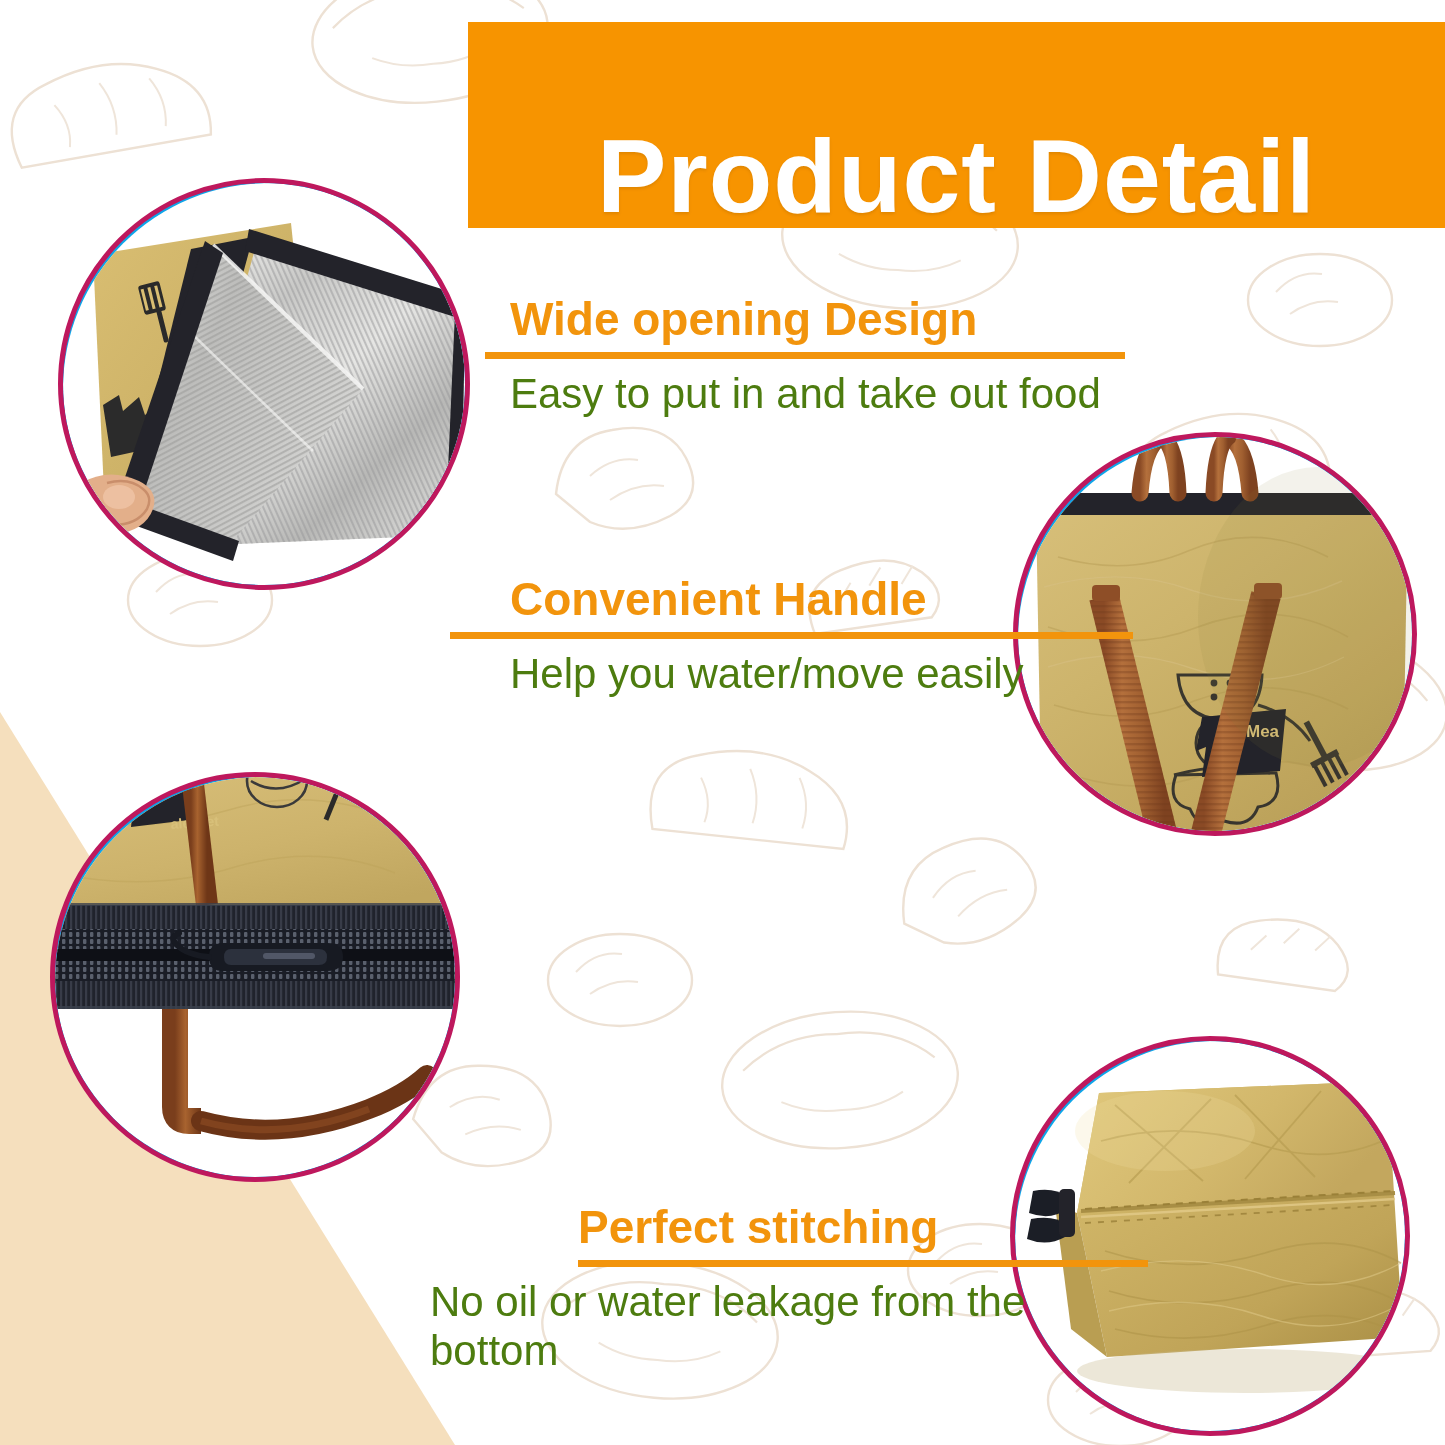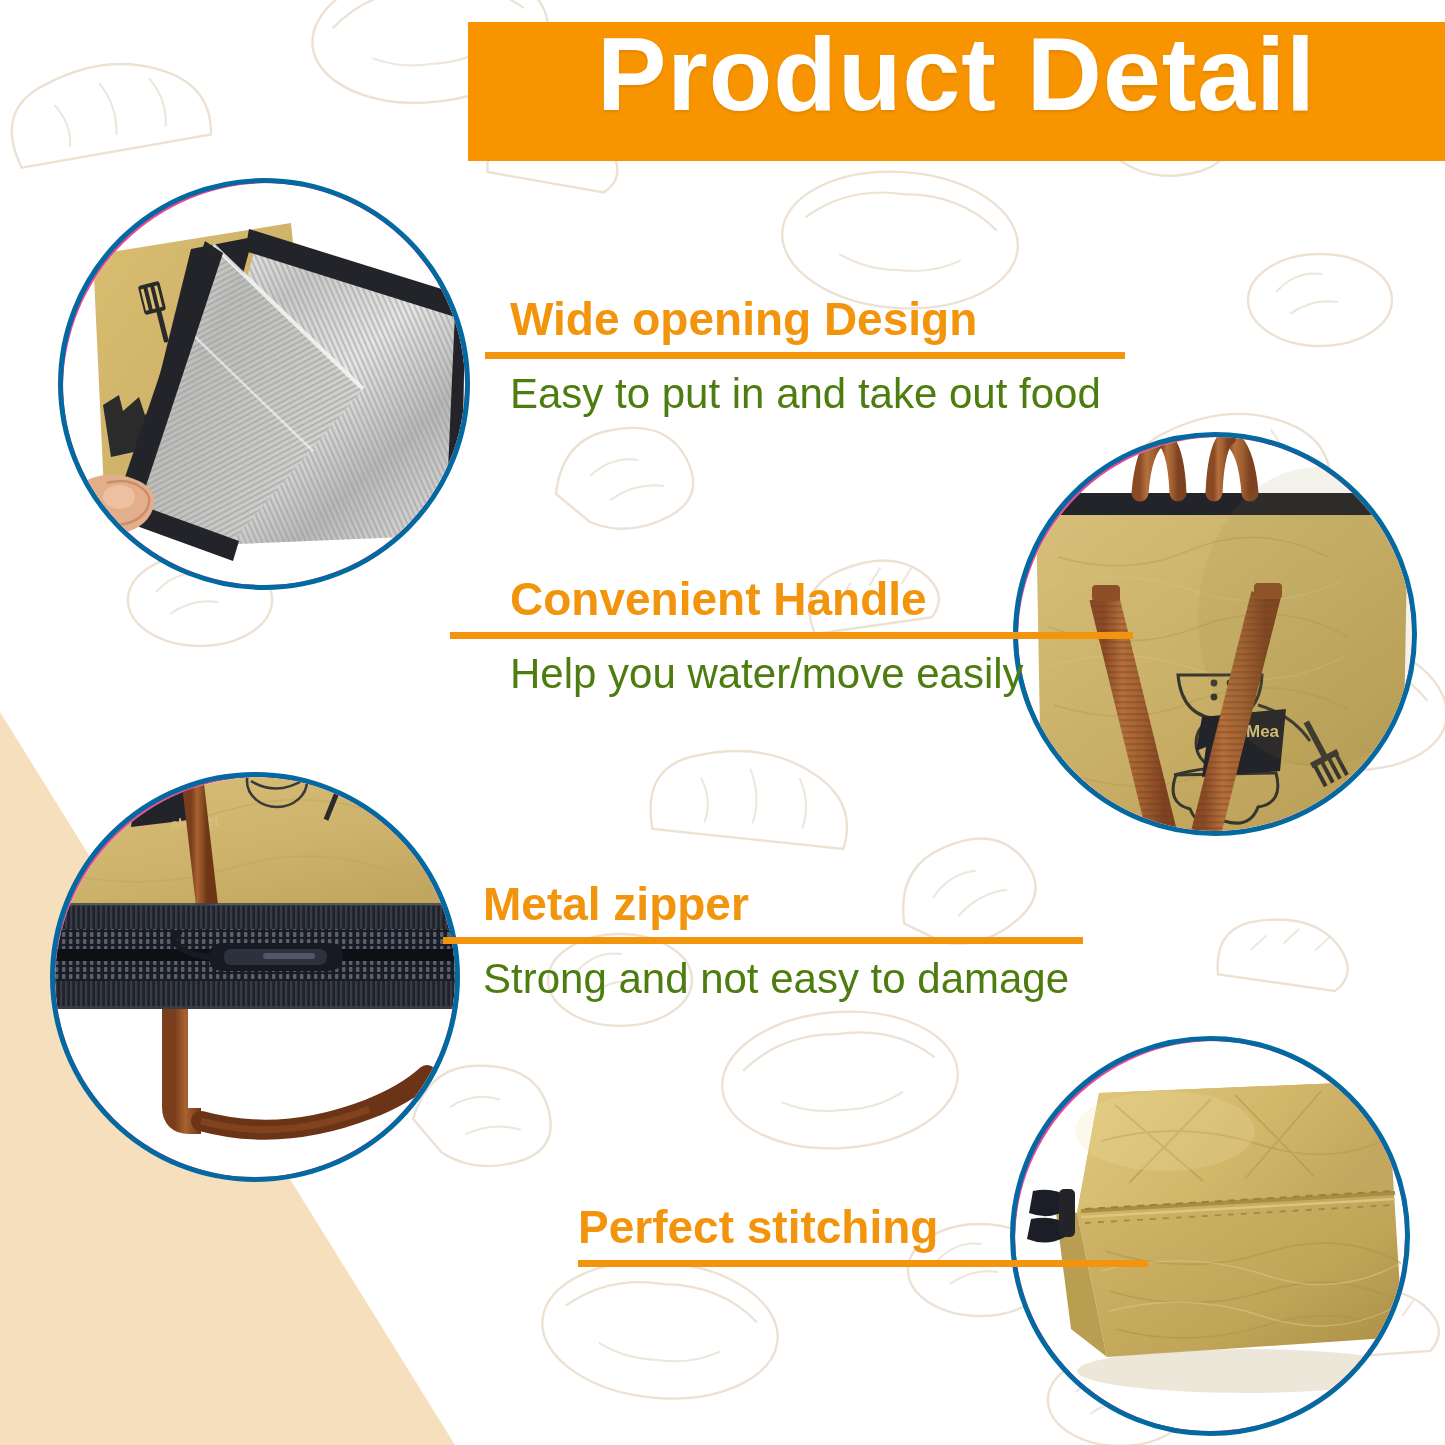--- a/index.html
+++ b/index.html
@@ -28,45 +28,45 @@
     width: 1445px; height: 1445px;
     pointer-events: none;
   }
 
   
   .title-banner {
     position: absolute;
     left: 468px;
     top: 22px;
     width: 977px;
-    height: 139px;
+    height: 206px;
     background: #F79400;
     display: flex;
-    align-items: flex-start;
+    align-items: flex-end;
     justify-content: center;
     box-sizing: border-box;
   }
   .title-banner .title-text {
     color: #ffffff;
     font-size: 104px;
     font-weight: bold;
     letter-spacing: 1px;
     line-height: 1;
     white-space: nowrap;
     text-shadow: 0 2px 3px rgba(120,70,0,0.18);
   }
 
   
   .photo-circle {
     position: absolute;
     border-radius: 50%;
-    border: 5px solid #0369a1;
+    border: 5px solid #be185d;
     box-sizing: border-box;
     overflow: hidden;
-    background: #ec4899;
+    background: #0ea5e9;
   }
   .photo-inner {
     position: absolute;
     inset: 0;
     overflow: hidden;
     border-radius: 50%;
   }
 
   
   .feature-text {
@@ -427,25 +427,20 @@
             <path d="M146,344 q80,22 168,-12 q36,-14 58,-34" stroke="#6B3416" stroke-width="20" fill="none" stroke-linecap="round"></path>
             <path d="M146,344 q80,22 168,-12" stroke="#8A4A22" stroke-width="7" fill="none" opacity="0.7"></path>
           </g>
 
           <path d="M-10,360 L420,360 L420,420 L-10,420 Z" fill="#ffffff" opacity="0.0"></path>
         </g>
       </svg>
     </div>
   </div>
 
-  <div class="feature-text f3">
-    <div class="feature-title">Metal zipper</div>
-    <div class="feature-rule"></div>
-    <div class="feature-sub">Strong and not easy to damage</div>
-  </div>
 
   <div class="photo-circle" style="left:1010px; top:1036px; width:400px; height:400px;">
     <div class="photo-inner">
       <svg viewBox="0 0 400 400" width="400" height="400" xmlns="http://www.w3.org/2000/svg">
         <defs>
           <linearGradient id="kraftD" x1="0.1" y1="0" x2="0.85" y2="1">
             <stop offset="0%" stop-color="#D7BD6C"></stop>
             <stop offset="40%" stop-color="#CBB063"></stop>
             <stop offset="75%" stop-color="#C0A458"></stop>
             <stop offset="100%" stop-color="#AE9349"></stop>
@@ -502,15 +497,16 @@
 
           <ellipse cx="150" cy="90" rx="90" ry="40" fill="#F0DDA4" opacity="0.22"></ellipse>
         </g>
       </svg>
     </div>
   </div>
 
   <div class="feature-text f4">
     <div class="feature-title">Perfect stitching</div>
     <div class="feature-rule"></div>
+    <div class="feature-sub">No oil or water leakage from the bottom</div>
   </div>
 
 </div>
 
 </body></html>

